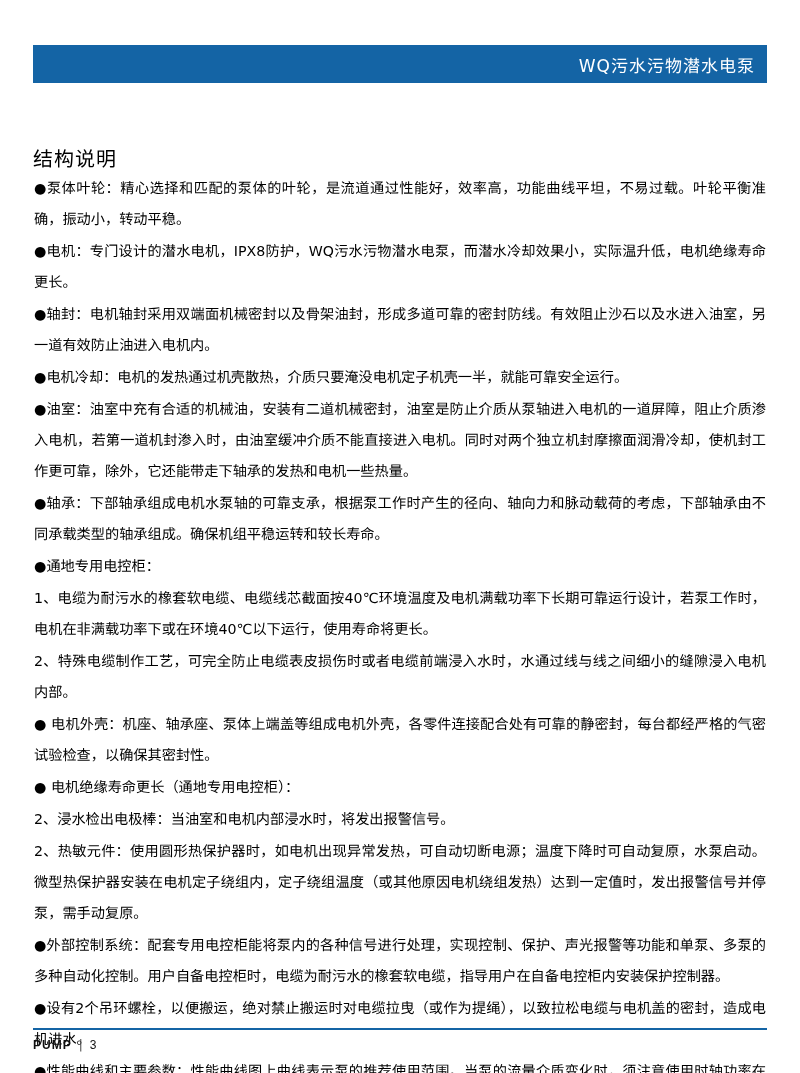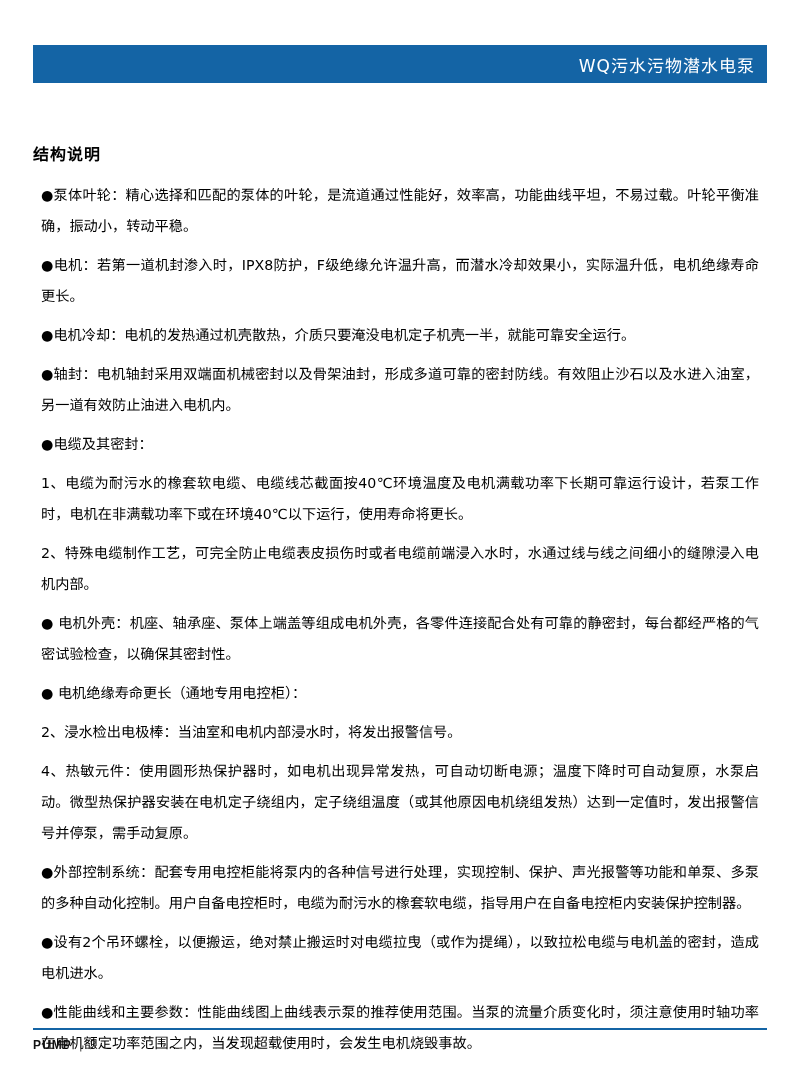--- a/index.html
+++ b/index.html
@@ -43,38 +43,38 @@
     letter-spacing: 1px;
     font-weight: 400;
     white-space: nowrap;
   }
 
   
   .section-heading {
     position: absolute;
     left: 33px;
     top: 130px;
-    font-size: 16px;
-    font-weight: bold;
+    font-size: 20px;
+    font-weight: normal;
     letter-spacing: 1px;
   }
 
   
   .content {
     position: absolute;
     left: 33px;
     top: 172px;
     width: 734px;
     font-size: 14.2px;
     line-height: 31px;
     text-align: justify;
     text-justify: inter-ideograph;
   }
   .para {
-    margin: 8px;
+    margin: 1px;
     padding: 0;
   }
 
   
   .footer-rule {
     position: absolute;
     left: 33px;
     top: 1028px;
     width: 734px;
     height: 2px;
@@ -113,30 +113,32 @@
 <div class="page">
 
   <div class="header-bar">
     <span class="header-title">WQ污水污物潜水电泵</span>
   </div>
 
   <h1 class="section-heading">结构说明</h1>
 
   <div class="content">
     <p class="para">●泵体叶轮：精心选择和匹配的泵体的叶轮，是流道通过性能好，效率高，功能曲线平坦，不易过载。叶轮平衡准确，振动小，转动平稳。</p>
-    <p class="para">●电机：若第一道机封渗入时，IPX8防护，F级绝缘允许温升高，而潜水冷却效果小，实际温升低，电机绝缘寿命更长。</p>
+    <p class="para">●电机：专门设计的潜水电机，IPX8防护，WQ污水污物潜水电泵，而潜水冷却效果小，实际温升低，电机绝缘寿命更长。</p>
+    <p class="para">●轴封：电机轴封采用双端面机械密封以及骨架油封，形成多道可靠的密封防线。有效阻止沙石以及水进入油室，另一道有效防止油进入电机内。</p>
     <p class="para">●电机冷却：电机的发热通过机壳散热，介质只要淹没电机定子机壳一半，就能可靠安全运行。</p>
-    <p class="para">●轴封：电机轴封采用双端面机械密封以及骨架油封，形成多道可靠的密封防线。有效阻止沙石以及水进入油室，另一道有效防止油进入电机内。</p>
-    <p class="para">●电缆及其密封：</p>
+    <p class="para">●油室：油室中充有合适的机械油，安装有二道机械密封，油室是防止介质从泵轴进入电机的一道屏障，阻止介质渗入电机，若第一道机封渗入时，由油室缓冲介质不能直接进入电机。同时对两个独立机封摩擦面润滑冷却，使机封工作更可靠，除外，它还能带走下轴承的发热和电机一些热量。</p>
+    <p class="para">●轴承：下部轴承组成电机水泵轴的可靠支承，根据泵工作时产生的径向、轴向力和脉动载荷的考虑，下部轴承由不同承载类型的轴承组成。确保机组平稳运转和较长寿命。</p>
+    <p class="para">●通地专用电控柜：</p>
     <p class="para">1、电缆为耐污水的橡套软电缆、电缆线芯截面按40℃环境温度及电机满载功率下长期可靠运行设计，若泵工作时，电机在非满载功率下或在环境40℃以下运行，使用寿命将更长。</p>
     <p class="para">2、特殊电缆制作工艺，可完全防止电缆表皮损伤时或者电缆前端浸入水时，水通过线与线之间细小的缝隙浸入电机内部。</p>
     <p class="para">● 电机外壳：机座、轴承座、泵体上端盖等组成电机外壳，各零件连接配合处有可靠的静密封，每台都经严格的气密试验检查，以确保其密封性。</p>
     <p class="para">● 电机绝缘寿命更长（通地专用电控柜）：</p>
     <p class="para">2、浸水检出电极棒：当油室和电机内部浸水时，将发出报警信号。</p>
-    <p class="para">4、热敏元件：使用圆形热保护器时，如电机出现异常发热，可自动切断电源；温度下降时可自动复原，水泵启动。微型热保护器安装在电机定子绕组内，定子绕组温度（或其他原因电机绕组发热）达到一定值时，发出报警信号并停泵，需手动复原。</p>
+    <p class="para">2、热敏元件：使用圆形热保护器时，如电机出现异常发热，可自动切断电源；温度下降时可自动复原，水泵启动。微型热保护器安装在电机定子绕组内，定子绕组温度（或其他原因电机绕组发热）达到一定值时，发出报警信号并停泵，需手动复原。</p>
     <p class="para">●外部控制系统：配套专用电控柜能将泵内的各种信号进行处理，实现控制、保护、声光报警等功能和单泵、多泵的多种自动化控制。用户自备电控柜时，电缆为耐污水的橡套软电缆，指导用户在自备电控柜内安装保护控制器。</p>
     <p class="para">●设有2个吊环螺栓，以便搬运，绝对禁止搬运时对电缆拉曳（或作为提绳），以致拉松电缆与电机盖的密封，造成电机进水。</p>
     <p class="para">●性能曲线和主要参数：性能曲线图上曲线表示泵的推荐使用范围。当泵的流量介质变化时，须注意使用时轴功率在电机额定功率范围之内，当发现超载使用时，会发生电机烧毁事故。</p>
   </div>
 
   <div class="footer-rule"></div>
   <div class="footer">
     <span class="footer-brand">PUMP</span>
     <span class="footer-sep">|</span>
     <span class="footer-page">3</span>

